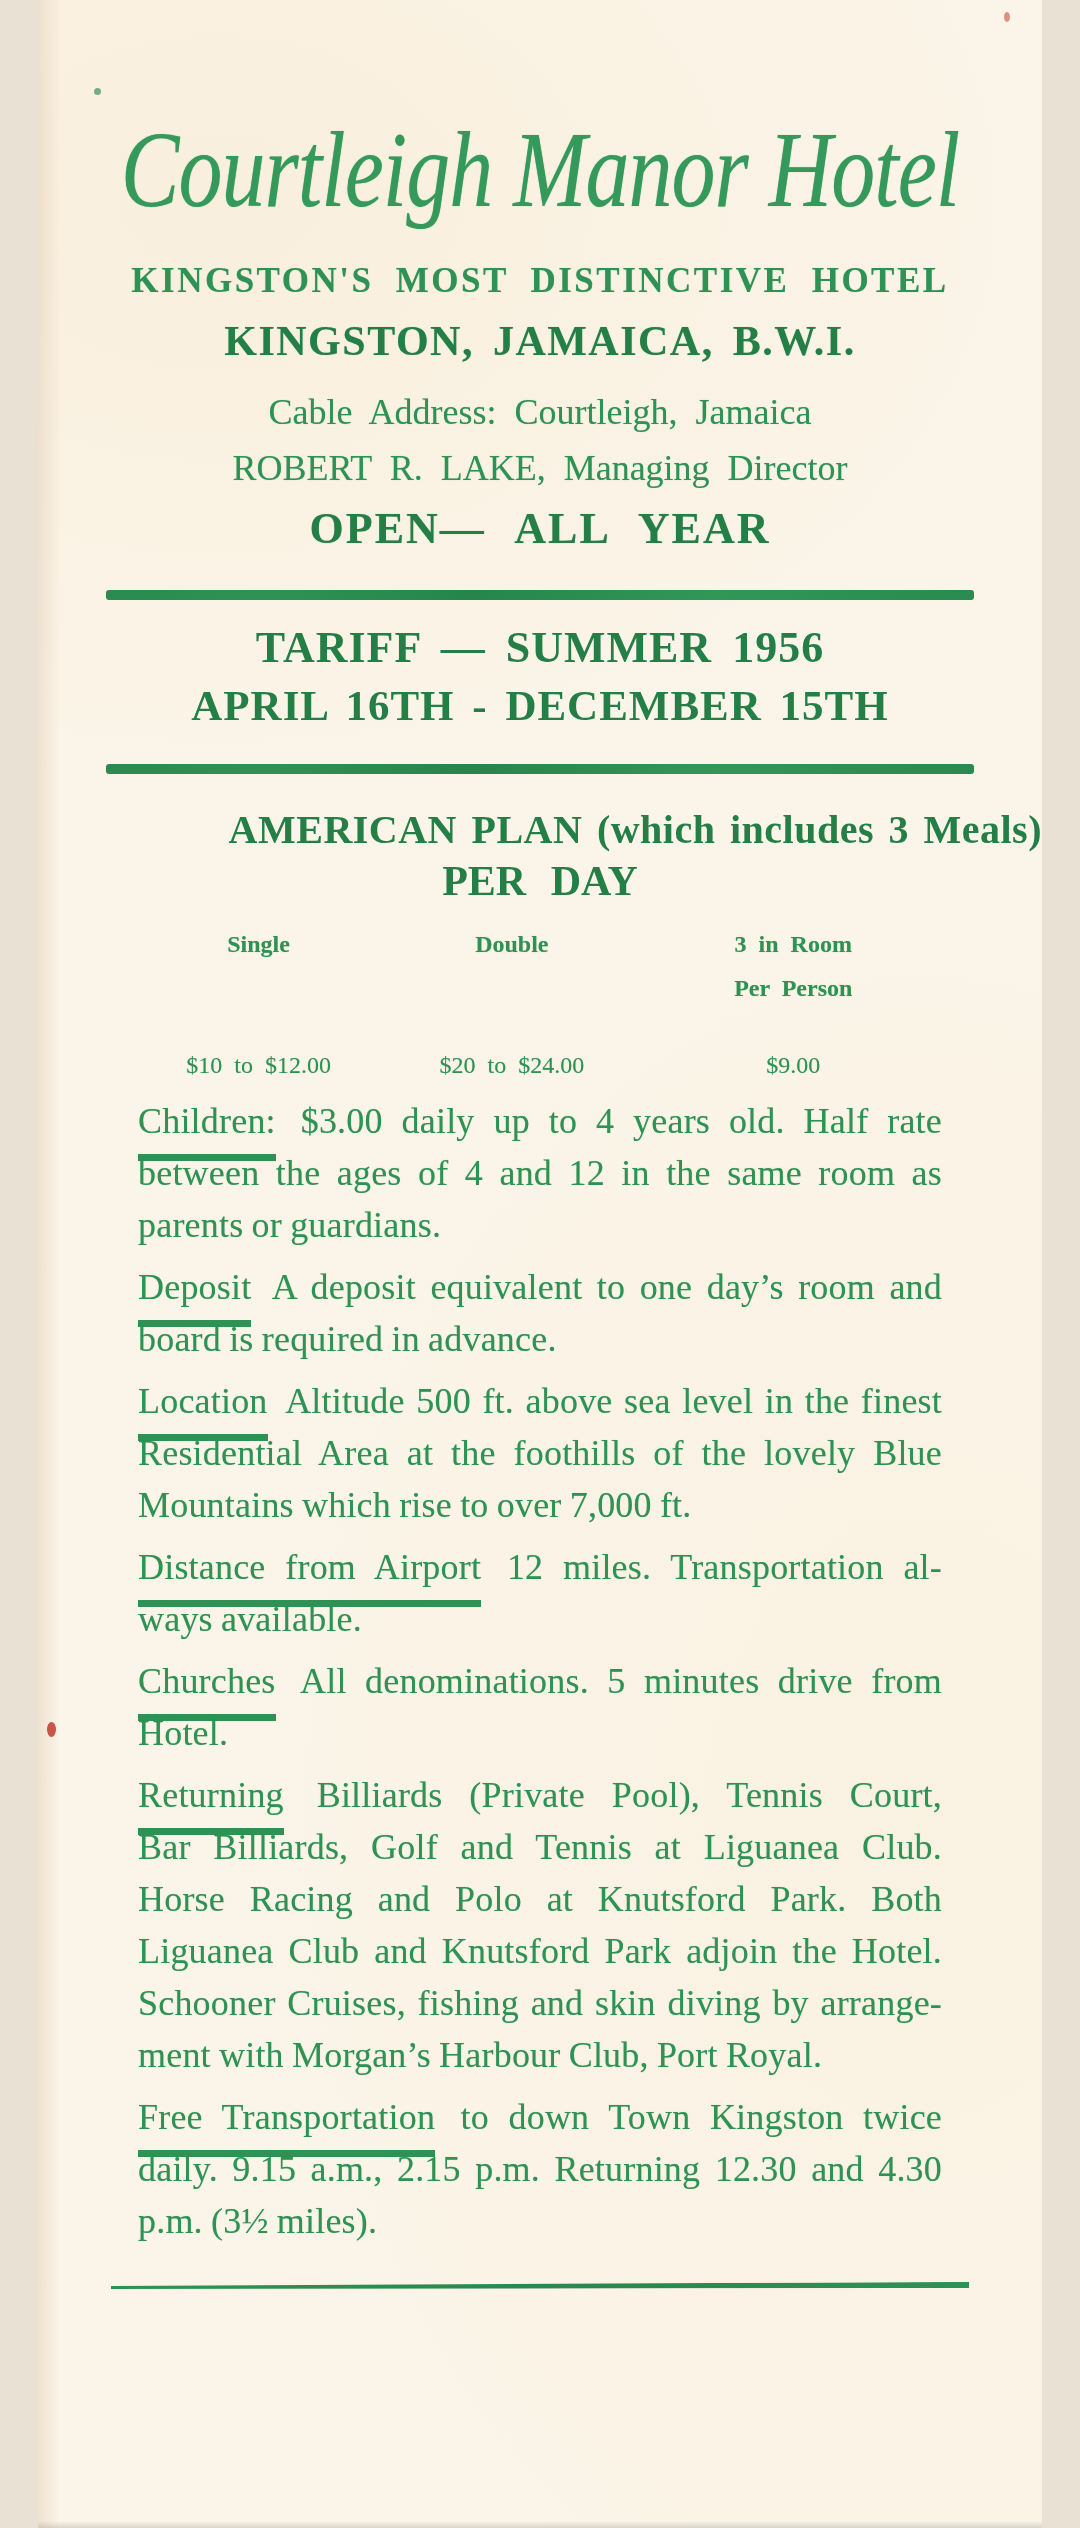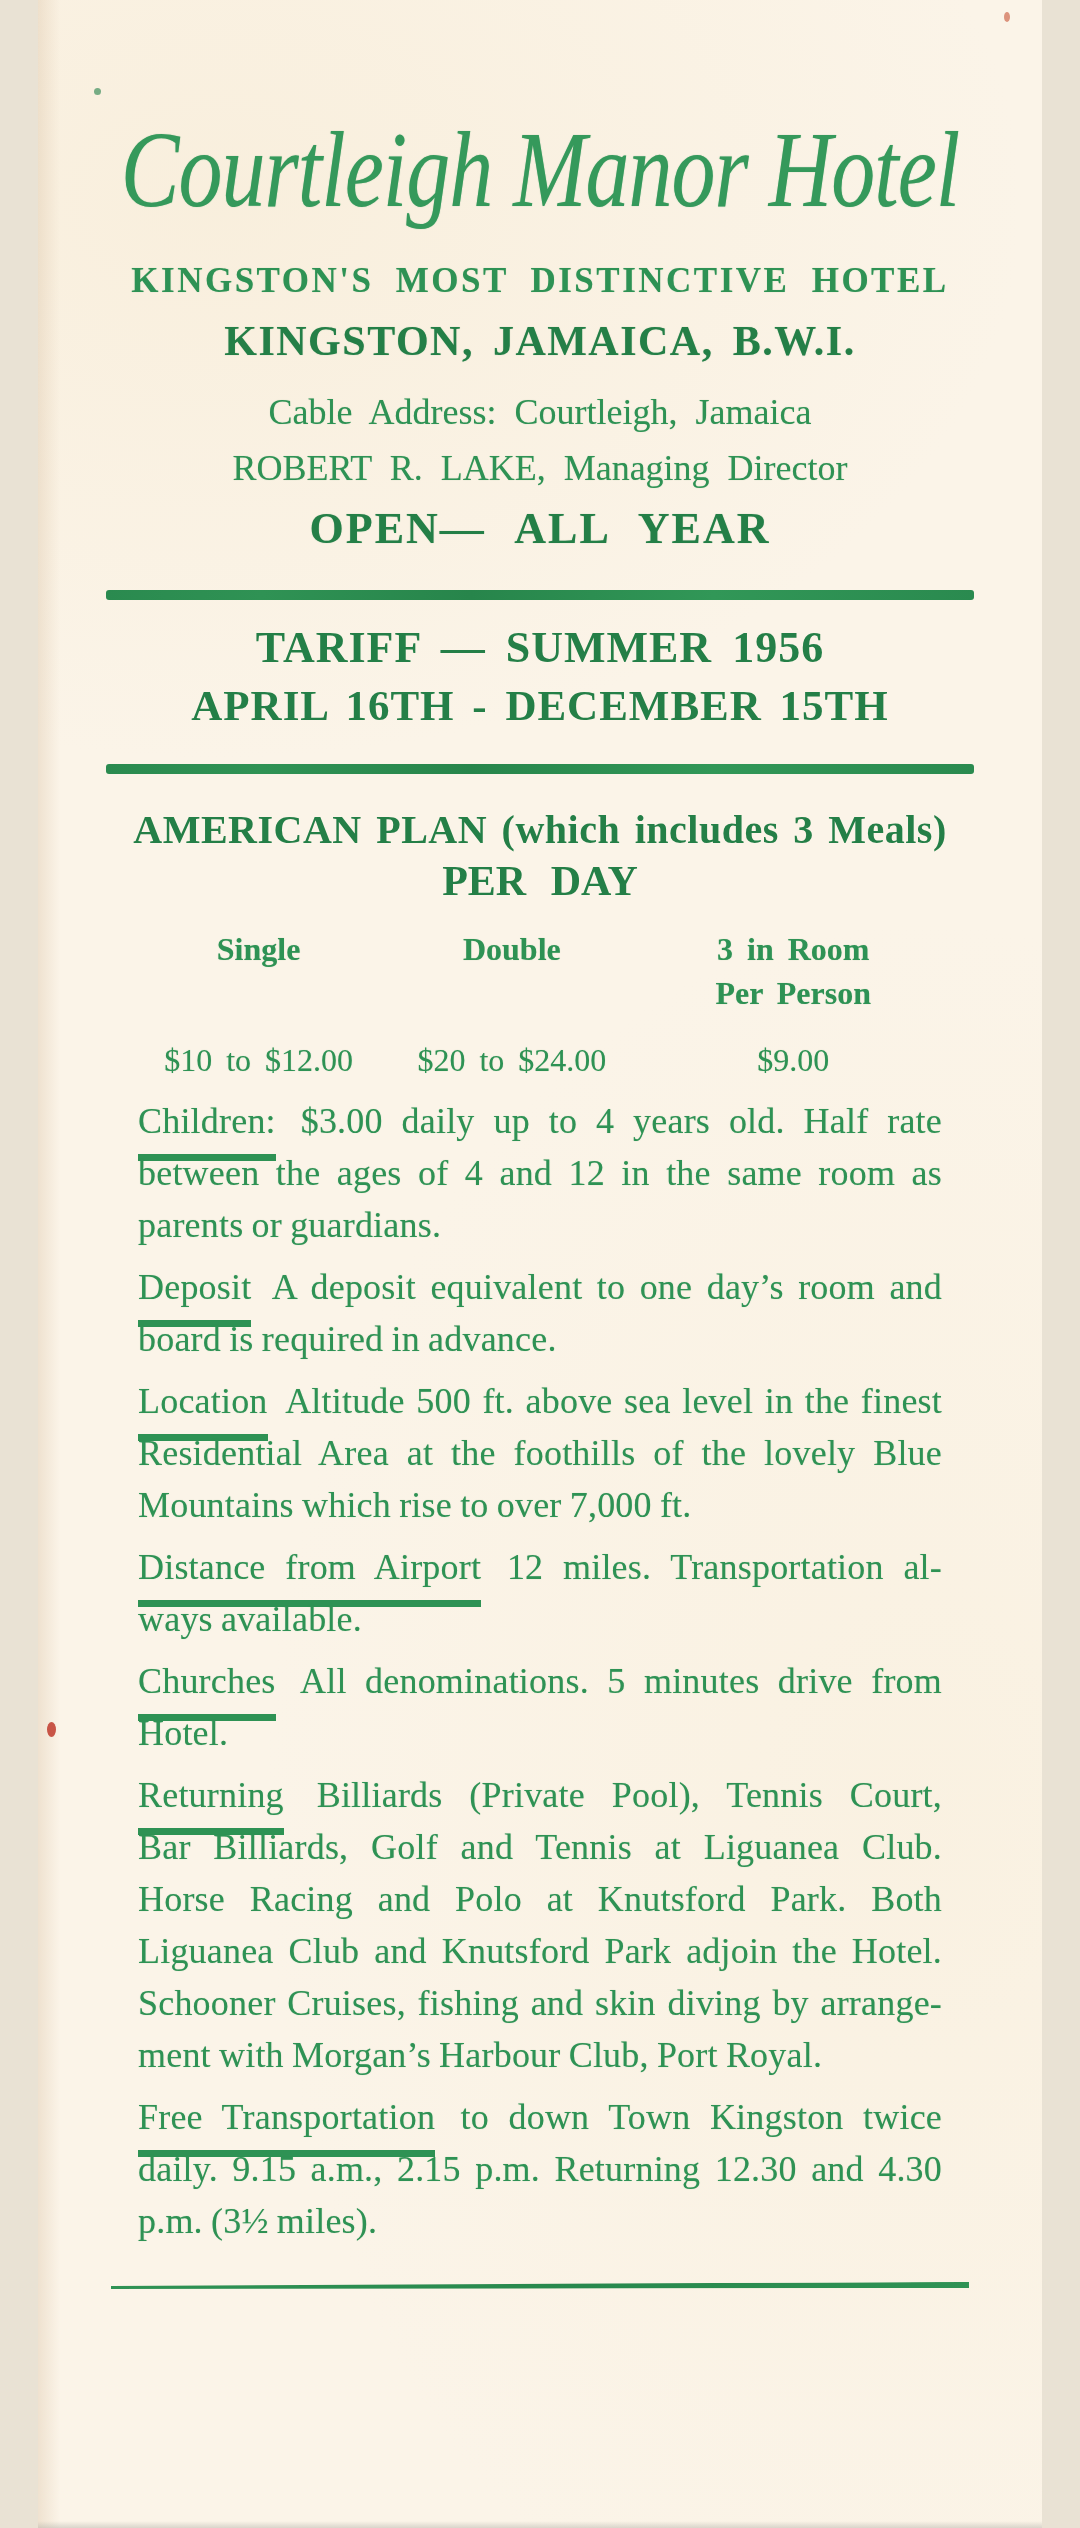--- a/index.html
+++ b/index.html
@@ -80,28 +80,28 @@
     background:linear-gradient(90deg,#2f9254, #28884d 55%, #2f9254);
     clip-path:polygon(0 30%, 100% 0, 100% 100%, 0 82%);
     transform:rotate(-0.15deg);
   }
 
   
   .tariff1{margin-top:22px;font-size:44px;font-weight:bold;letter-spacing:1px;word-spacing:8px;color:var(--ink-dark);}
   .tariff2{margin-top:8px;font-size:43px;font-weight:bold;letter-spacing:1px;word-spacing:6px;color:var(--ink-dark);}
 
   
-  .plan-h1{margin-top:32px;font-size:40px;font-weight:bold;letter-spacing:.5px;word-spacing:4px;color:var(--ink-dark);}
+  .plan-h1{margin-top:32px;font-size:40px;font-weight:bold;letter-spacing:.5px;word-spacing:4px;color:var(--ink-dark);text-align:right;}
   .plan-h2{margin-top:4px;font-size:42px;font-weight:bold;word-spacing:14px;color:var(--ink-dark);}
   .rate-grid{
     margin:26px 100px 16px 100px;
     display:grid;
     grid-template-columns:30% 33% 37%;
     grid-template-rows:44px 48px 56px;
-    font-size:32px;
+    font-size:24px;
   }
   .rate-grid .hdr{font-weight:bold;text-align:center;word-spacing:6px;}
   .rate-grid .val{text-align:center;align-self:end;word-spacing:6px;}
 
   
   .sections, .footer-para{margin:0 100px;}
   .sections{margin-top:16px;}
   .para{margin-top:10px;}
   .para:first-child{margin-top:0;}
   .line{

